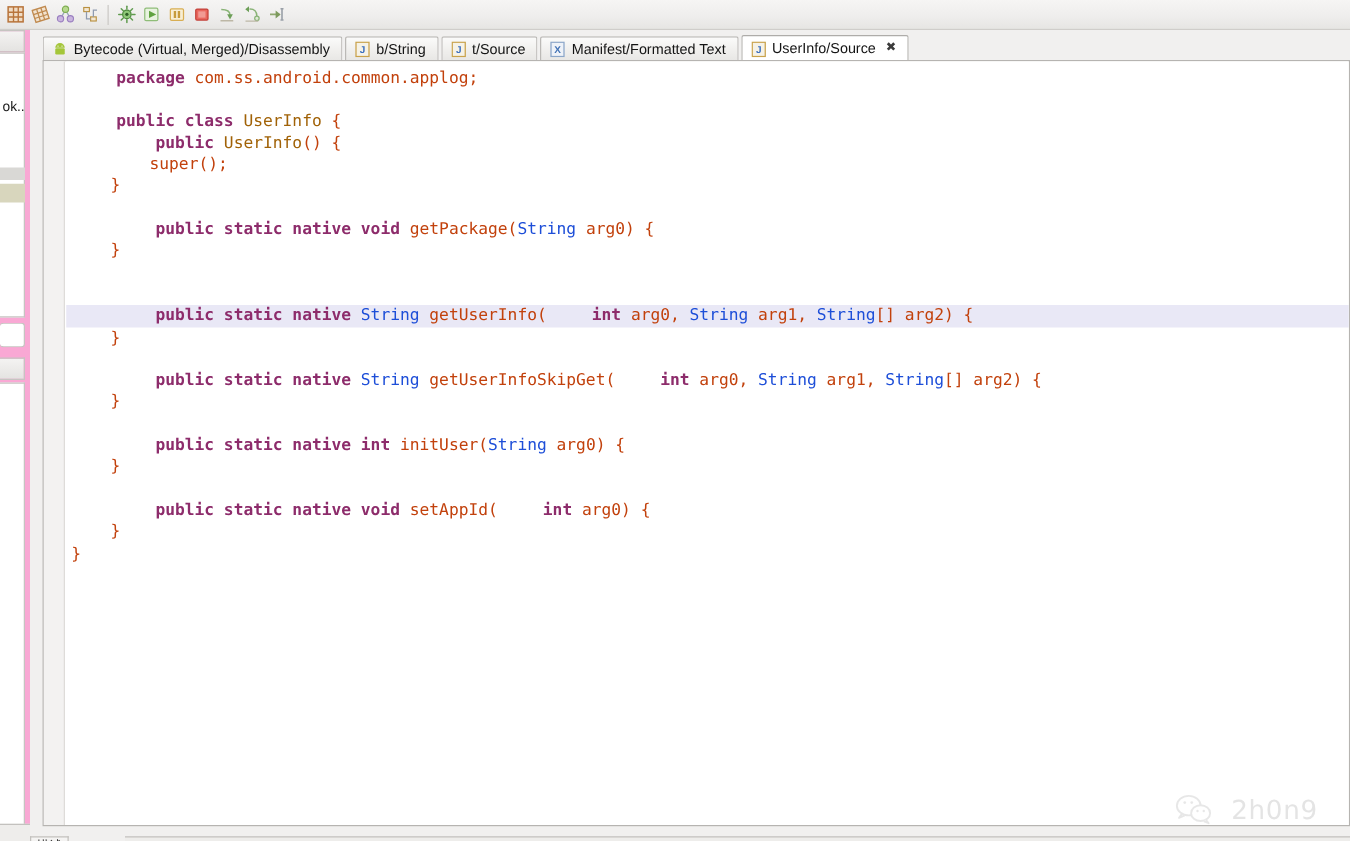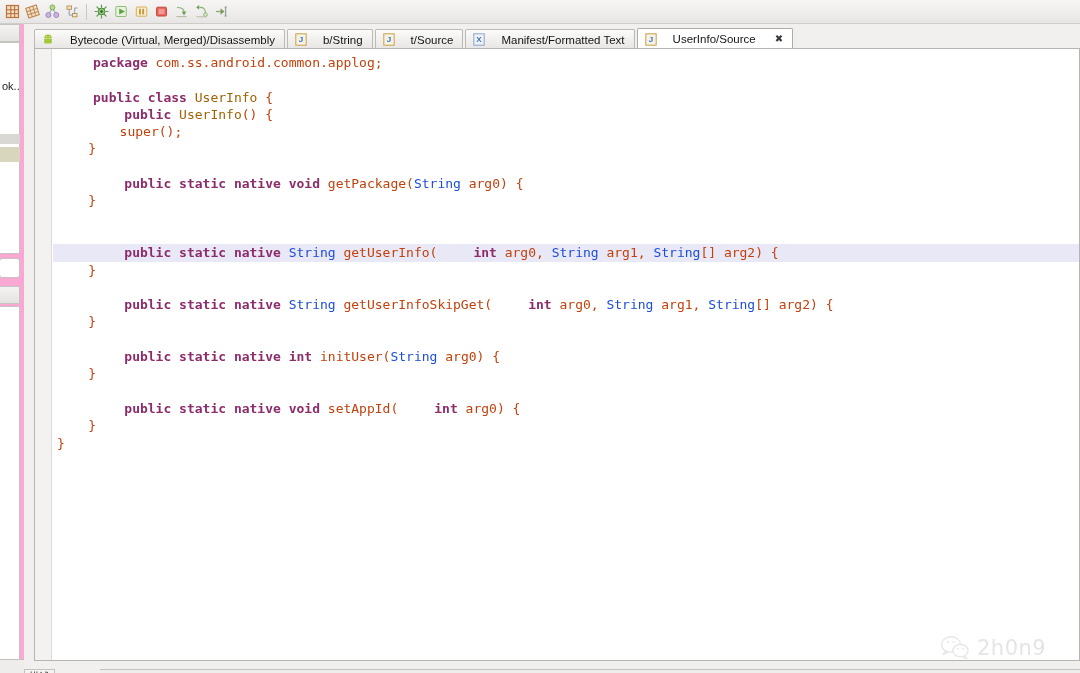--- a/index.html
+++ b/index.html
@@ -89,21 +89,21 @@
     padding: 0 9px 0 7px;
     font-size: 11.5px;
     color: #141414;
     background: linear-gradient(to bottom, #fbfbfa 0%, #f0efed 55%, #e7e6e4 100%);
     border: 1px solid #bbb9b6;
     border-bottom: none;
     margin-right: 2px;
     white-space: nowrap;
     border-top-left-radius: 2px;
     border-top-right-radius: 2px;
-    gap: 16px;
+    gap: 5px;
     position: relative;
   }
   .tab.active {
     background: #ffffff;
     border-color: #aeacA9;
     height: 21px;
   }
   .tab-icon { width: 12px; height: 13px; flex: 0 0 auto; display: block; }
   .tab-close {
     font-size: 10px; color: #3b3b3b;
@@ -149,21 +149,21 @@
   }
   .line.hl { background: #e9e8f6; }
   .kw   { color: #8d2c6b; font-weight: bold; margin-left: 36px; }
   .typ  { color: #1d4ed8; }
   .pln  { color: #c2410c; }
   .blu  { color: #a16207; }
 
   
   #watermark {
     position: absolute; left: 916px; top: 611px;
-    display: flex; align-items: center; gap: 7px;
+    display: flex; align-items: center; gap: 15px;
     opacity: 0.38;
     pointer-events: none;
     text-align: center;
   }
   #wm-text {
     font-family: "DejaVu Sans", sans-serif;
     font-size: 21px;
     color: #b9b9b9;
     letter-spacing: 0.5px;
   }

